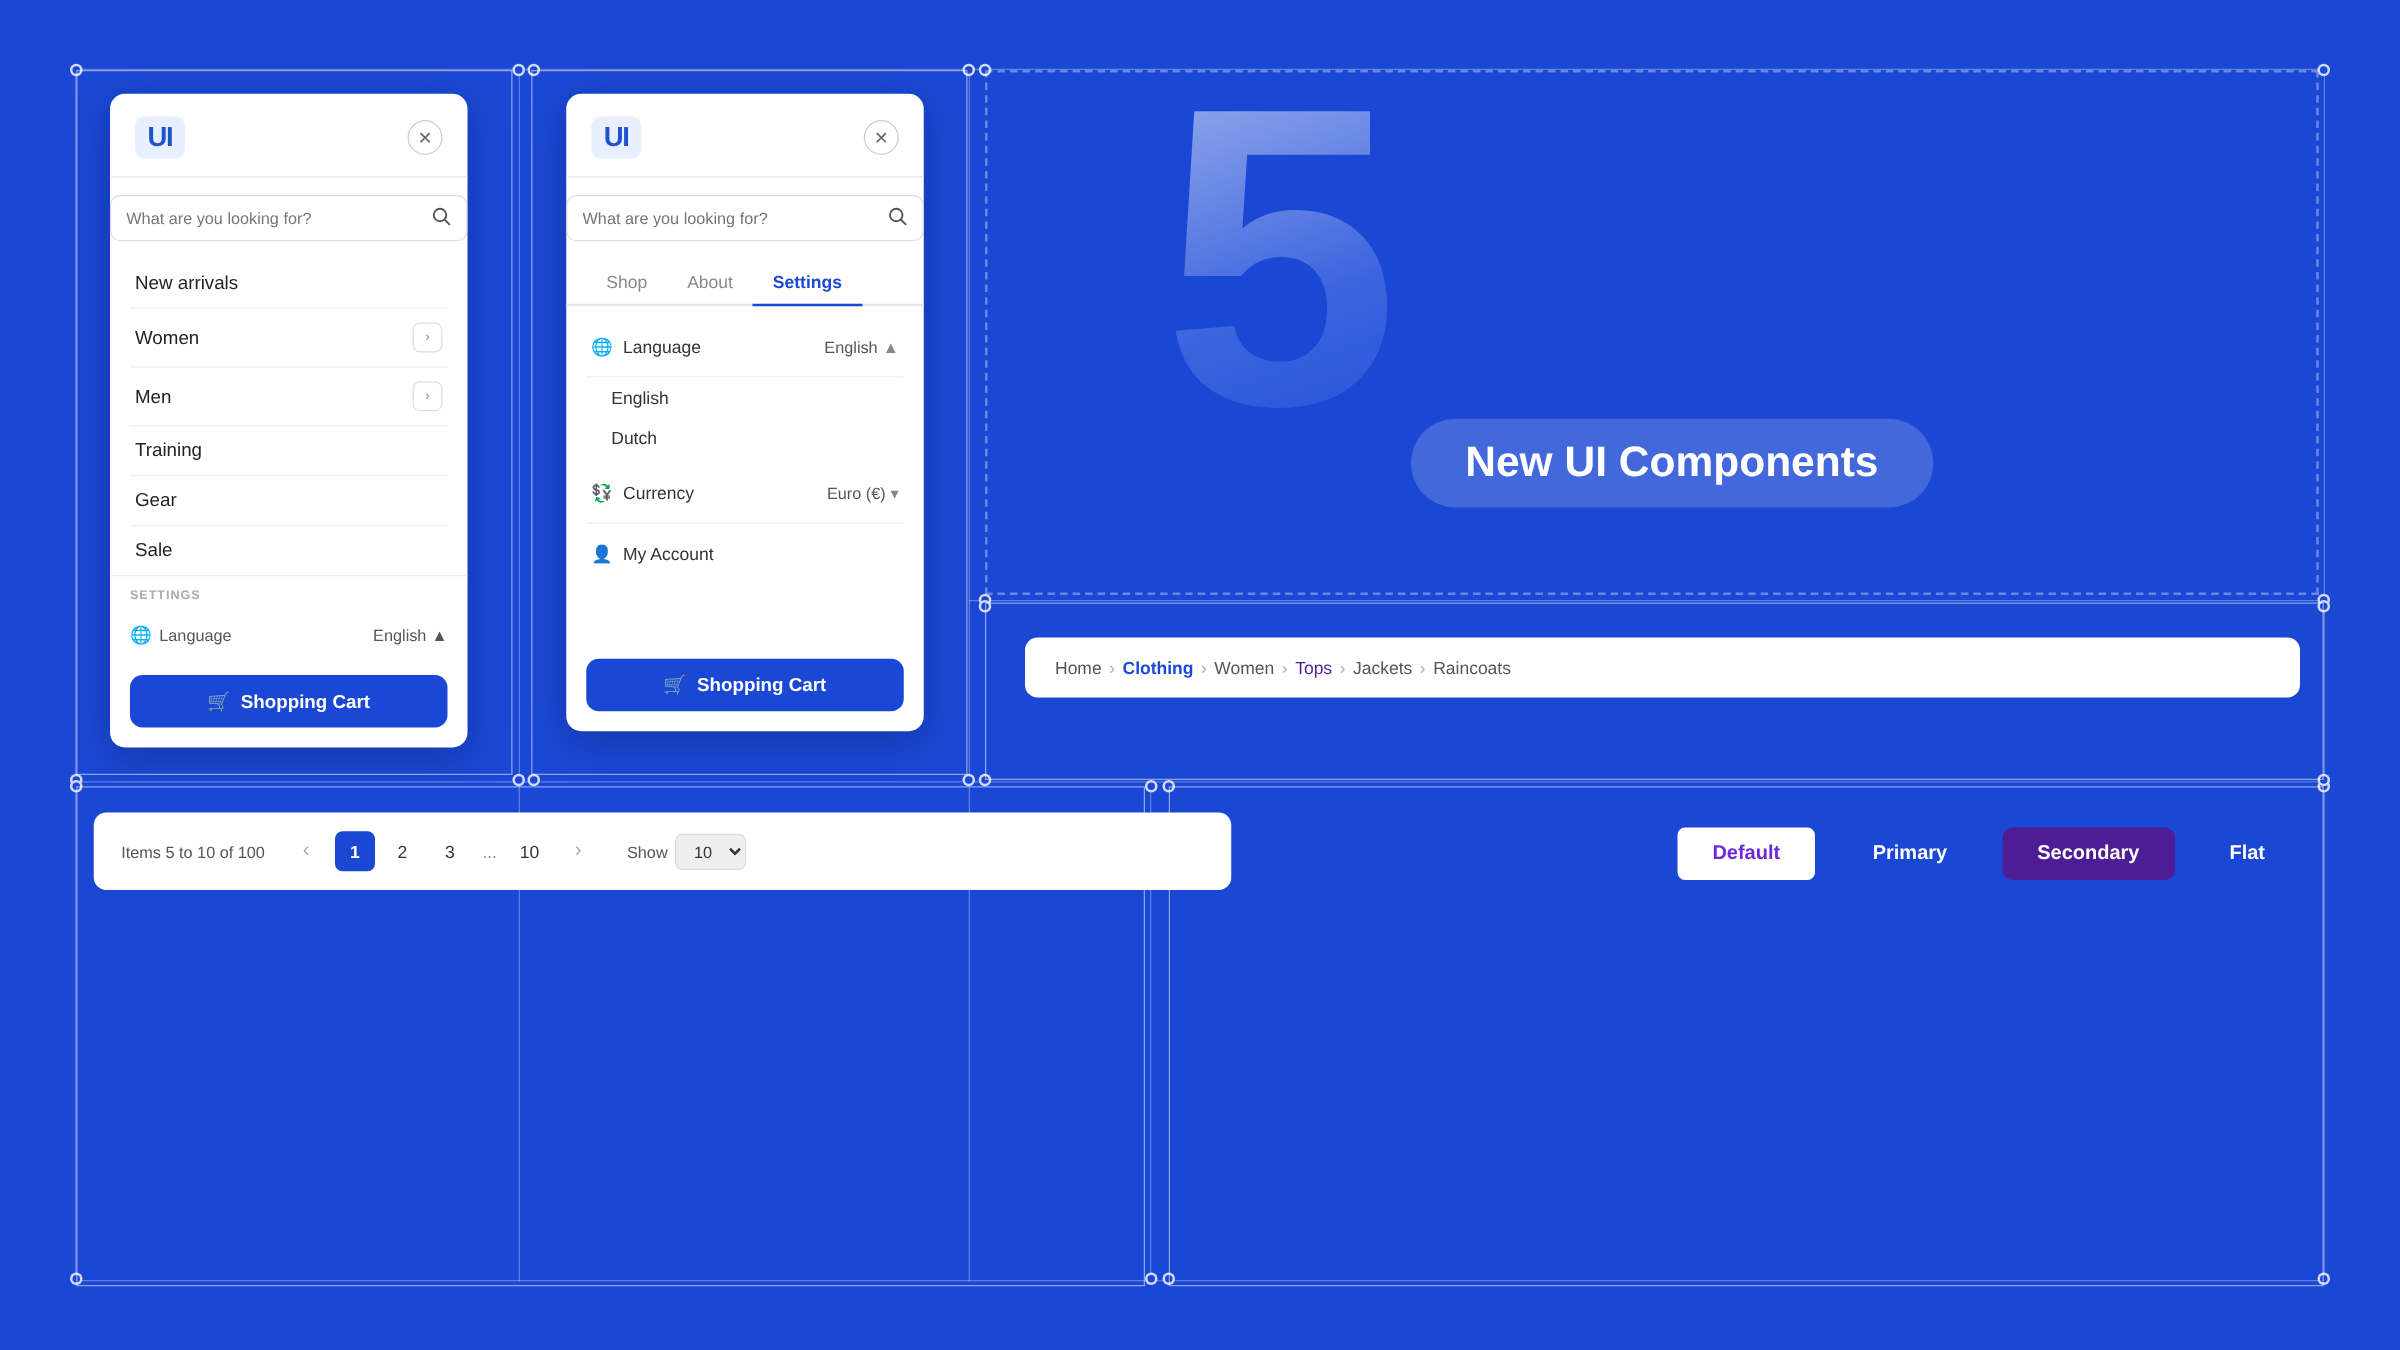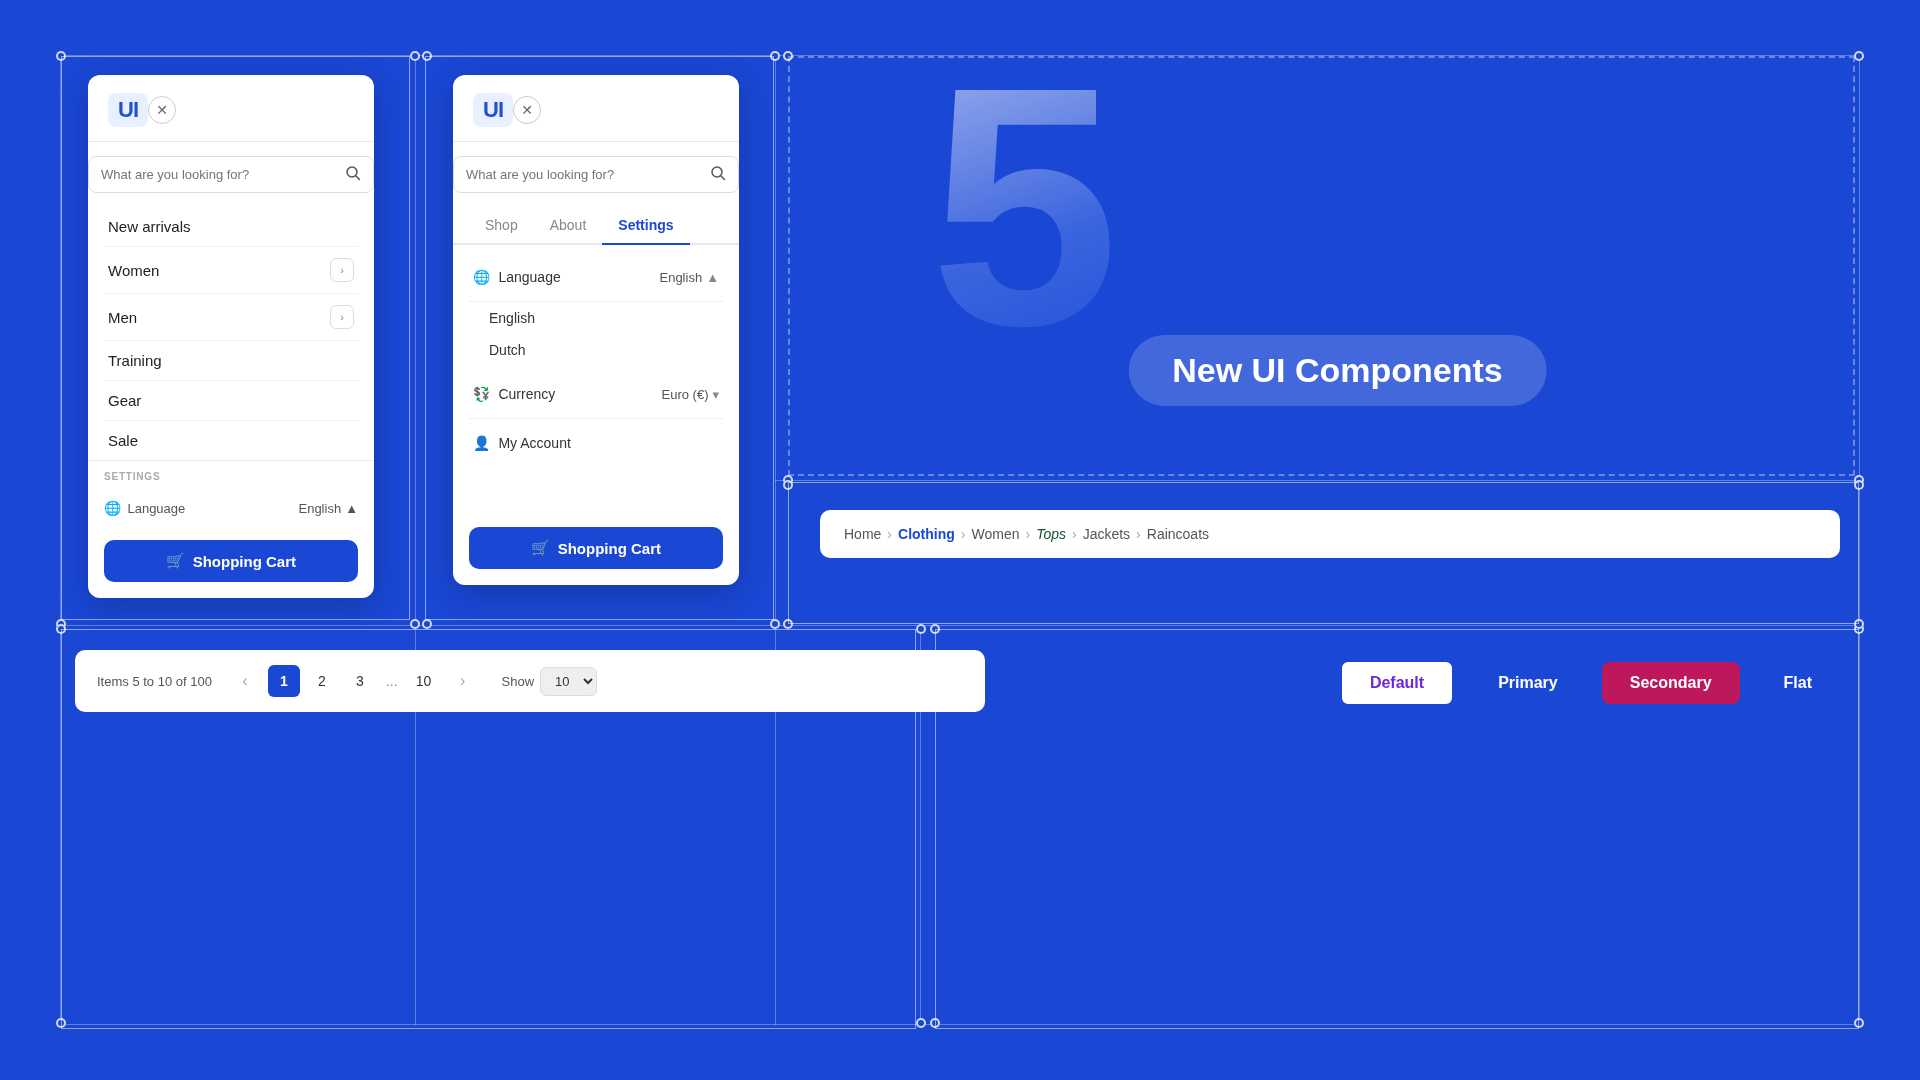--- a/index.html
+++ b/index.html
@@ -18,21 +18,21 @@
       background: #fff;
       border-radius: 12px;
       overflow: hidden;
       box-shadow: 0 8px 32px rgba(0,0,0,0.2);
     }
 
     
     .panel-header {
       display: flex;
       align-items: center;
-      justify-content: flex-start;
+      justify-content: space-between;
       padding: 18px 20px 14px;
       border-bottom: 1px solid #e8e8e8;
     }
     .panel-logo {
       font-size: 22px;
       font-weight: 800;
       color: #2052cc;
       background: #e8f0ff;
       border-radius: 8px;
       padding: 4px 10px;
@@ -255,21 +255,21 @@
       background: #1a47d4;
       color: #fff;
       font-size: 16px;
       font-weight: 600;
       cursor: pointer;
     }
     .btn-secondary {
       padding: 12px 28px;
       border-radius: 8px;
       border: none;
-      background: #be185d;
+      background: #4c1d95;
       color: #fff;
       font-size: 16px;
       font-weight: 600;
       cursor: pointer;
     }
     .btn-flat {
       padding: 12px 28px;
       border-radius: 8px;
       border: none;
       background: none;
@@ -467,21 +467,21 @@
   </div>
 </div>
 
 <div style="position:absolute;left:820px;top:510px;right:80px;background:#fff;border-radius:10px;padding:16px 24px;display:flex;align-items:center;gap:6px;font-size:14px;">
   <span style="color:#555;cursor:pointer;">Home</span>
   <span style="color:#aaa;">›</span>
   <span style="color:#1a47d4;font-weight:600;cursor:pointer;">Clothing</span>
   <span style="color:#aaa;">›</span>
   <span style="color:#555;cursor:pointer;">Women</span>
   <span style="color:#aaa;">›</span>
-  <span style="color:#14532d;cursor:pointer;font-style:italic;">Tops</span>
+  <span style="color:#4c1d95;cursor:pointer;">Tops</span>
   <span style="color:#aaa;">›</span>
   <span style="color:#555;cursor:pointer;">Jackets</span>
   <span style="color:#aaa;">›</span>
   <span style="color:#555;cursor:pointer;">Raincoats</span>
 </div>
 
 <div style="position:absolute;left:75px;top:650px;right:935px;background:#fff;border-radius:10px;padding:14px 22px;display:flex;align-items:center;gap:6px;">
   <span style="font-size:13px;color:#555;margin-right:10px;">Items 5 to 10 of 100</span>
 
   <button class="page-btn arrow" style="font-size:16px;color:#aaa;border:none;background:none;cursor:pointer;">‹</button>

